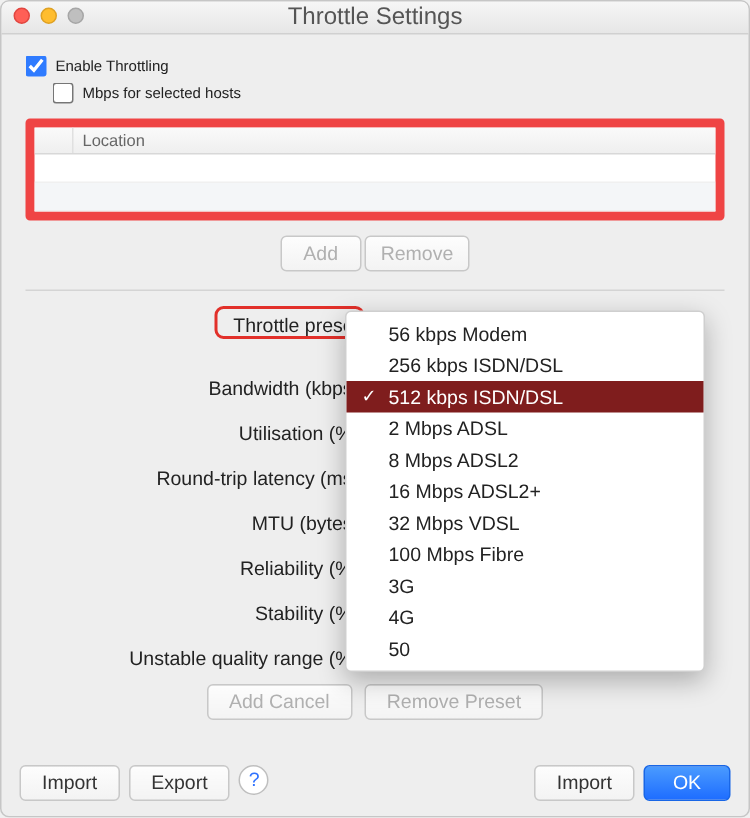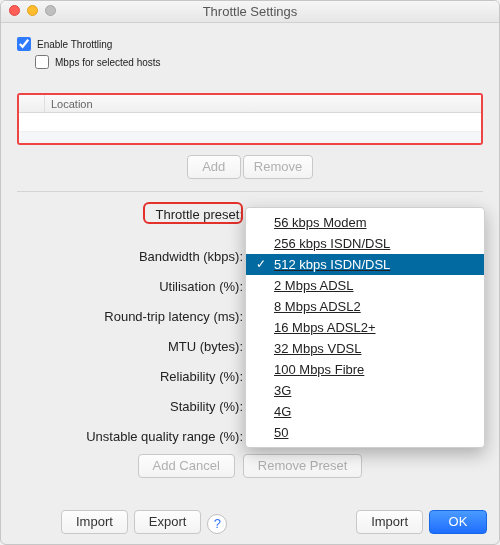--- a/index.html
+++ b/index.html
@@ -23,21 +23,21 @@
     position: relative;
   }
   .titlebar {
     height: 22px;
     background: linear-gradient(#f6f6f6,#e6e6e6);
     border-bottom: 1px solid #d0d0d0;
     position: relative;
     display: flex;
     align-items: center;
     justify-content: center;
-    font-size: 13px;
+    font-size: 16px;
     color: #555;
   }
   .traffic-lights {
     position: absolute;
     left: 8px; top: 4px;
     display: flex;
     gap: 7px;
   }
   .tl { width: 11px; height: 11px; border-radius: 50%; }
   .tl.red { background:#ff5f56; border:0.5px solid #e14640;}
@@ -52,25 +52,25 @@
     gap: 6px;
     margin-bottom: 4px;
   }
   .check-row.indent { margin-left: 18px; }
   .check-row label { font-size: 10px; }
   input[type=checkbox] {
     width: 14px; height: 14px;
     accent-color: #2f7bff;
   }
   .hosts-table {
-    margin-top: 24px;
-    border: 2px solid #ef4444;
+    margin-top: 10px;
+    border: 6px solid #ef4444;
     border-radius: 3px;
     background: #fff;
-    height: 52px;
+    height: 68px;
     overflow: hidden;
   }
   .hosts-header {
     height: 18px;
     background: linear-gradient(#fafafa,#efefef);
     border-bottom: 1px solid #d8d8d8;
     font-size: 11px;
     color: #666;
     display: flex;
     align-items: center;
@@ -151,58 +151,56 @@
   }
   .preset-label-row .lbl {
     width: 228px;
     text-align: right;
     padding-right: 2px;
     font-size: 13px;
   }
   
   .dropdown {
     position: absolute;
-    left: 244px;
+    left: 229px;
     top: 206px;
     width: 240px;
     background: #fff;
     border: 1px solid #cfcfcf;
     border-radius: 4px;
     box-shadow: 0 6px 18px rgba(0,0,0,0.28);
     padding: 4px 0;
     z-index: 50;
-    text-decoration: underline;
   }
   .dropdown .item {
     font-size: 13px;
     padding: 2px 10px 2px 28px;
     line-height: 17px;
     position: relative;
     color: #222;
     white-space: nowrap;
   }
   .dropdown .item.selected {
-    background: #0369a1;
+    background: #7f1d1d;
     color: #fff;
   }
   .dropdown .item.selected::before {
     content: "✓";
     position: absolute;
     left: 10px;
     top: 2px;
     font-size: 12px;
     color: #fff;
   }
   .bottom-bar {
     position: absolute;
     bottom: 10px;
     left: 12px; right: 12px;
     display: flex;
-    align-items: flex-end;
-    margin-left: 48px;
+    align-items: flex-start;
   }
   .bottom-bar .spacer { flex: 1; }
   .btn.primary {
     background: linear-gradient(#4a9bff,#1e6dff);
     color: #fff;
     border: 1px solid #1866e6;
     min-width: 58px;
   }
   .help {
     width: 20px; height: 20px;

